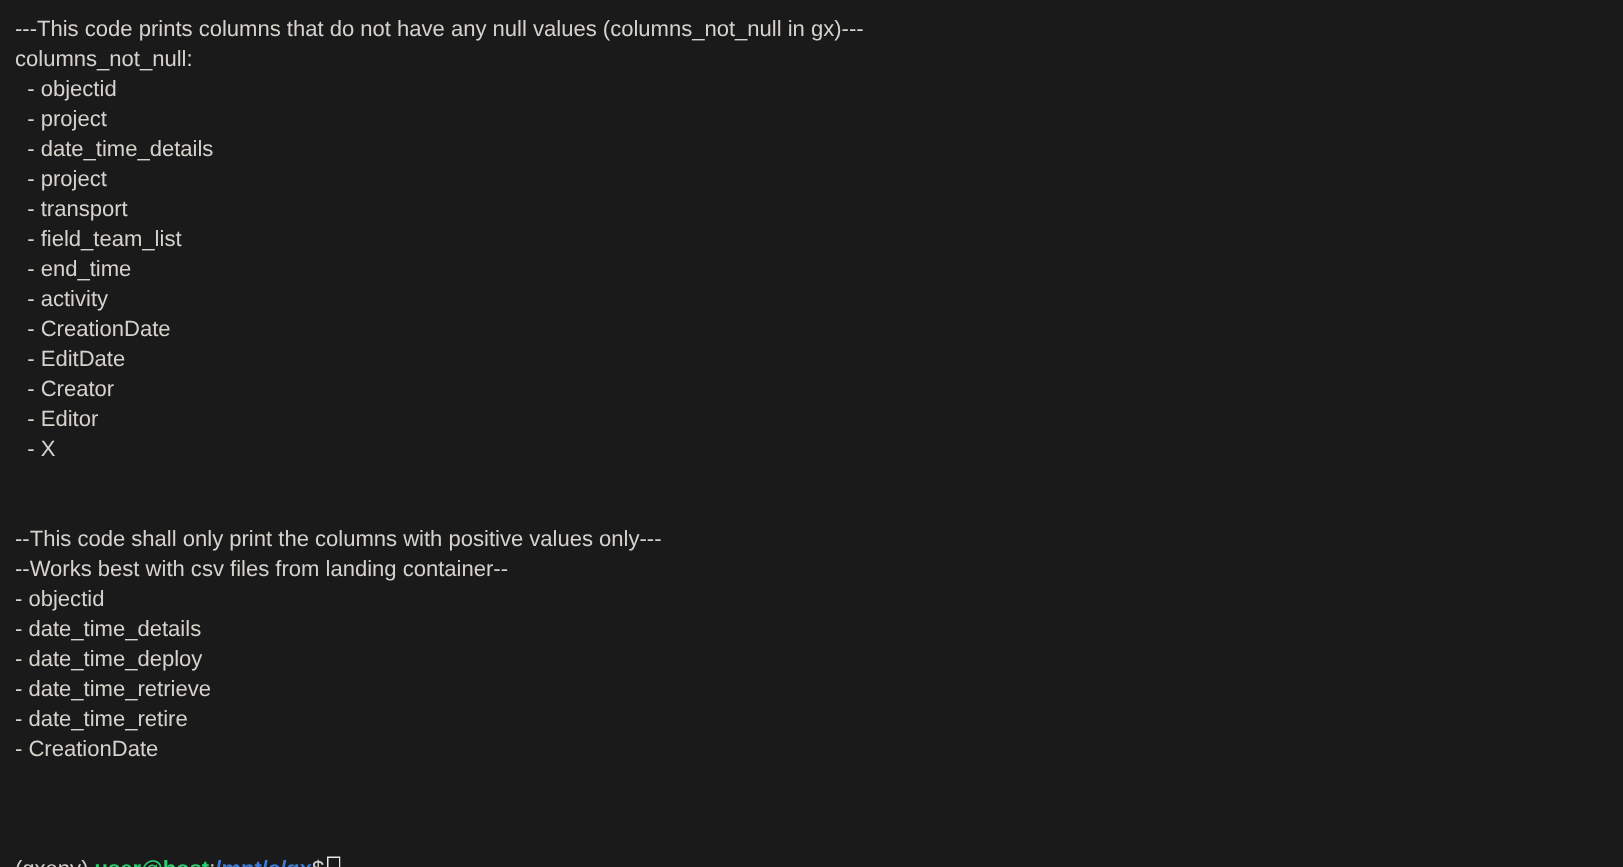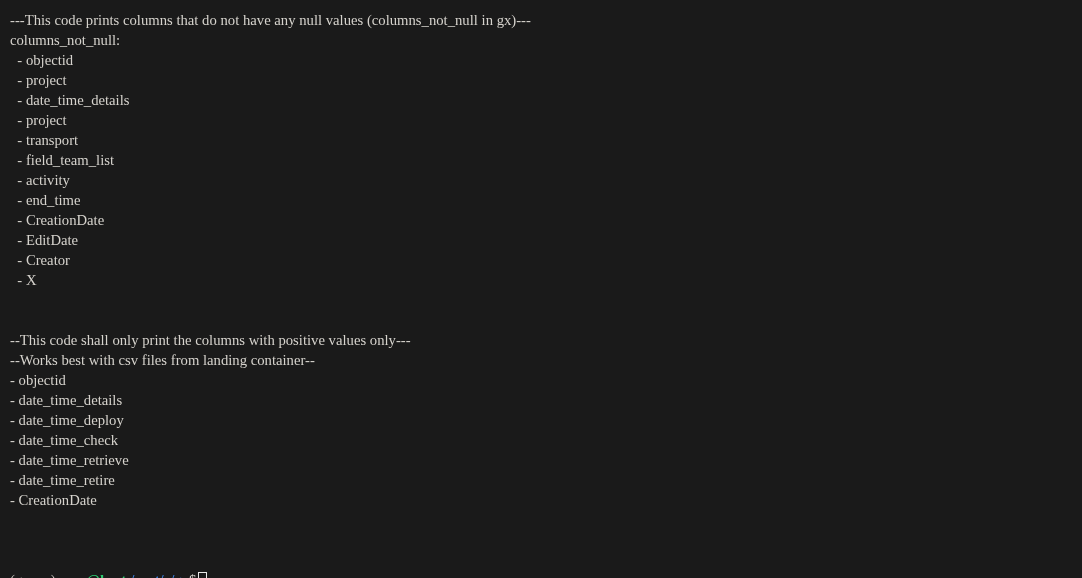--- a/index.html
+++ b/index.html
@@ -13,21 +13,21 @@
     height: 578px;
     overflow: hidden;
     font-family: "DejaVu Sans Mono", "Liberation Mono", monospace;
   }
   #terminal {
     position: relative;
     width: 1082px;
     height: 578px;
     background: #1a1a1a;
     color: #d6d3cd;
-    font-family: Liberation Serif, serif;
+    font-family: Liberation Sans, sans-serif;
     font-size: 14.7px;
     line-height: 20px;
     overflow: hidden;
     box-sizing: border-box;
     padding: 8px;
   }
   .term-line {
     white-space: pre;
     height: 20px;
     line-height: 20px;
@@ -79,34 +79,34 @@
 
   <div class="scroll-body">
     <div class="term-line">---This code prints columns that do not have any null values (columns_not_null in gx)---</div>
     <div class="term-line">columns_not_null:</div>
     <div class="term-line">  - objectid</div>
     <div class="term-line">  - project</div>
     <div class="term-line">  - date_time_details</div>
     <div class="term-line">  - project</div>
     <div class="term-line">  - transport</div>
     <div class="term-line">  - field_team_list</div>
+    <div class="term-line">  - end_time</div>
     <div class="term-line">  - activity</div>
-    <div class="term-line">  - end_time</div>
     <div class="term-line">  - CreationDate</div>
     <div class="term-line">  - EditDate</div>
     <div class="term-line">  - Creator</div>
+    <div class="term-line">  - Editor</div>
     <div class="term-line">  - X</div>
     <div class="term-line blank">  - Y</div>
     <div class="term-line"></div>
     <div class="term-line">--This code shall only print the columns with positive values only---</div>
     <div class="term-line">--Works best with csv files from landing container--</div>
     <div class="term-line">- objectid</div>
     <div class="term-line">- date_time_details</div>
     <div class="term-line">- date_time_deploy</div>
-    <div class="term-line">- date_time_check</div>
     <div class="term-line">- date_time_retrieve</div>
     <div class="term-line">- date_time_retire</div>
     <div class="term-line">- CreationDate</div>
   </div>
 
   <div class="prompt-line"><span class="p-paren">(gxenv)</span><span class="p-cmd"> </span><span class="p-user">user@host</span><span class="p-colon">:</span><span class="p-path">/mnt/c/gx</span><span class="p-dollar">$</span><span class="p-cmd"></span><span class="cursor-block"></span></div>
 
 </div>
 
 </body></html>

